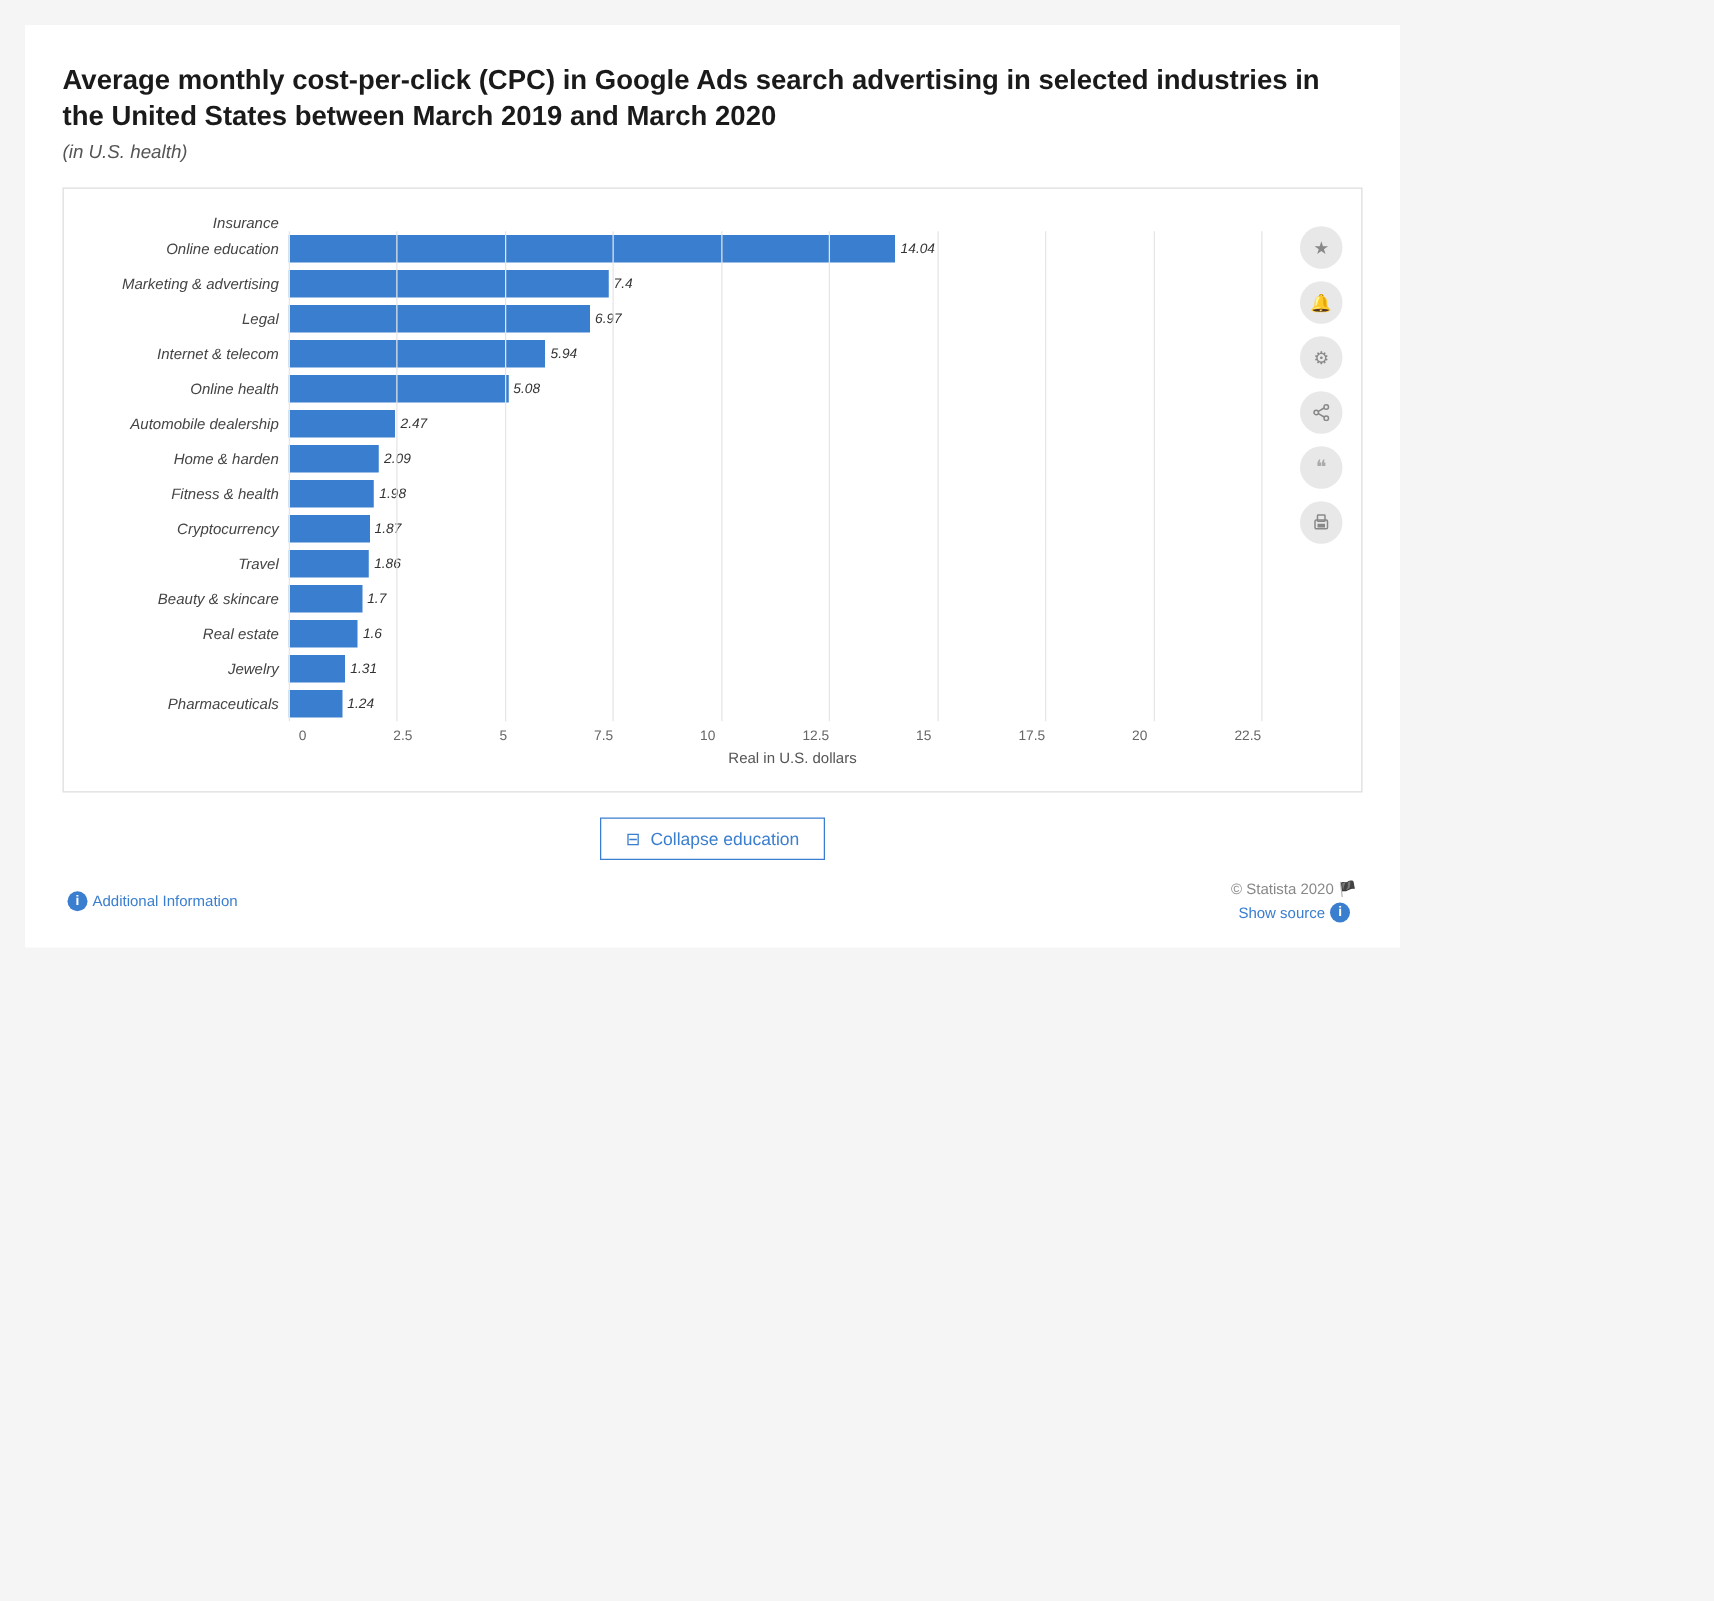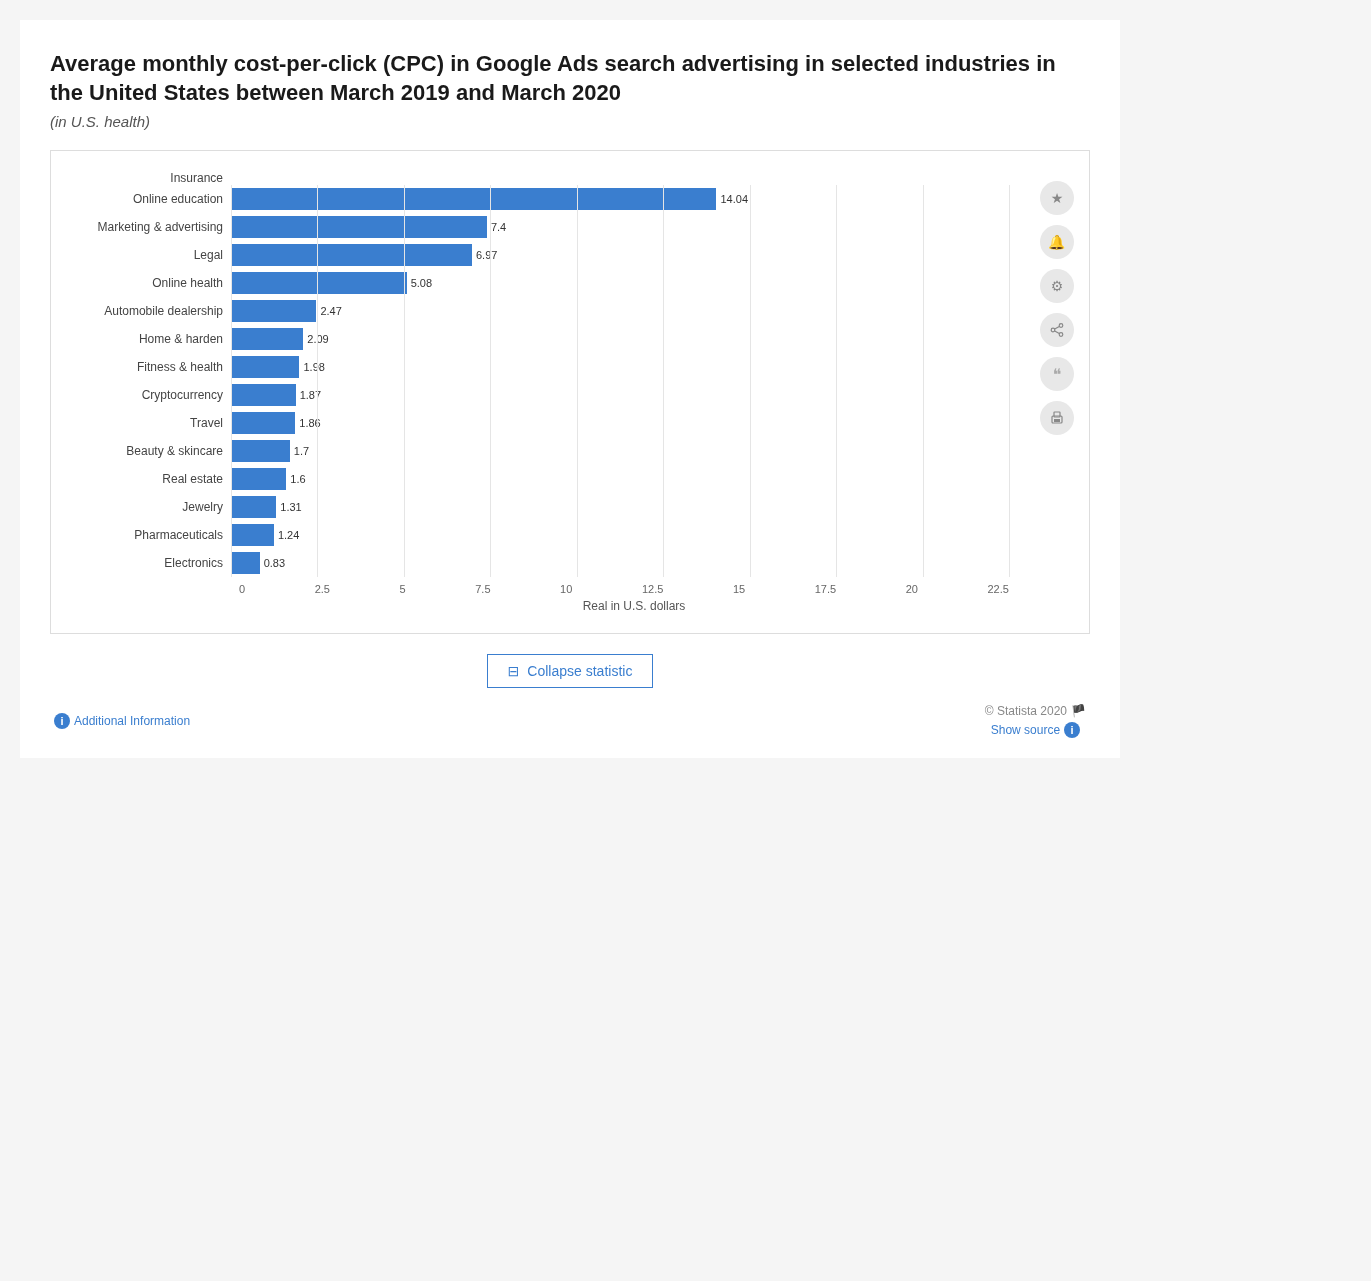--- a/index.html
+++ b/index.html
@@ -57,20 +57,21 @@
       align-items: center;
       justify-content: center;
       cursor: pointer;
       font-size: 14px;
       color: #888;
     }
     .bar-row {
       display: flex;
       align-items: center;
       margin-bottom: 0px;
+      font-style: italic;
     }
     .bar-label {
       text-align: right;
       font-size: 12px;
       color: #444;
       width: 160px;
       min-width: 160px;
       padding-right: 8px;
       white-space: nowrap;
     }
@@ -255,20 +256,39 @@
                 <div class="grid-line" style="left: 66.6667%;"></div>
                 <div class="grid-line" style="left: 77.7778%;"></div>
                 <div class="grid-line" style="left: 88.8889%;"></div>
                 <div class="grid-line" style="left: 100%;"></div>
               </div>
               <div class="bar-fill" style="width: 30.9778%;"></div>
               <span class="bar-value">6.97</span>
             </div>
           </div>
           <div class="bar-row">
+            <div class="bar-label">Internet &amp; telecom</div>
+            <div class="bar-track">
+              <div class="bar-track-grid">
+                <div class="grid-line" style="left: 0%;"></div>
+                <div class="grid-line" style="left: 11.1111%;"></div>
+                <div class="grid-line" style="left: 22.2222%;"></div>
+                <div class="grid-line" style="left: 33.3333%;"></div>
+                <div class="grid-line" style="left: 44.4444%;"></div>
+                <div class="grid-line" style="left: 55.5556%;"></div>
+                <div class="grid-line" style="left: 66.6667%;"></div>
+                <div class="grid-line" style="left: 77.7778%;"></div>
+                <div class="grid-line" style="left: 88.8889%;"></div>
+                <div class="grid-line" style="left: 100%;"></div>
+              </div>
+              <div class="bar-fill" style="width: 26.4%;"></div>
+              <span class="bar-value">5.94</span>
+            </div>
+          </div>
+          <div class="bar-row">
             <div class="bar-label">Online health</div>
             <div class="bar-track">
               <div class="bar-track-grid">
                 <div class="grid-line" style="left: 0%;"></div>
                 <div class="grid-line" style="left: 11.1111%;"></div>
                 <div class="grid-line" style="left: 22.2222%;"></div>
                 <div class="grid-line" style="left: 33.3333%;"></div>
                 <div class="grid-line" style="left: 44.4444%;"></div>
                 <div class="grid-line" style="left: 55.5556%;"></div>
                 <div class="grid-line" style="left: 66.6667%;"></div>
@@ -442,39 +462,20 @@
                 <div class="grid-line" style="left: 33.3333%;"></div>
                 <div class="grid-line" style="left: 44.4444%;"></div>
                 <div class="grid-line" style="left: 55.5556%;"></div>
                 <div class="grid-line" style="left: 66.6667%;"></div>
                 <div class="grid-line" style="left: 77.7778%;"></div>
                 <div class="grid-line" style="left: 88.8889%;"></div>
                 <div class="grid-line" style="left: 100%;"></div>
               </div>
               <div class="bar-fill" style="width: 5.51111%;"></div>
               <span class="bar-value">1.24</span>
-            </div>
-          </div>
-          <div class="bar-row">
-            <div class="bar-label">Electronics</div>
-            <div class="bar-track">
-              <div class="bar-track-grid">
-                <div class="grid-line" style="left: 0%;"></div>
-                <div class="grid-line" style="left: 11.1111%;"></div>
-                <div class="grid-line" style="left: 22.2222%;"></div>
-                <div class="grid-line" style="left: 33.3333%;"></div>
-                <div class="grid-line" style="left: 44.4444%;"></div>
-                <div class="grid-line" style="left: 55.5556%;"></div>
-                <div class="grid-line" style="left: 66.6667%;"></div>
-                <div class="grid-line" style="left: 77.7778%;"></div>
-                <div class="grid-line" style="left: 88.8889%;"></div>
-                <div class="grid-line" style="left: 100%;"></div>
-              </div>
-              <div class="bar-fill" style="width: 3.68889%;"></div>
-              <span class="bar-value">0.83</span>
             </div>
           </div>
         </div>
       <div class="x-axis-area">
         <div class="x-axis-labels" id="x-axis-labels">
 
         <span>0</span>
             <span>2.5</span>
             <span>5</span>
             <span>7.5</span>
@@ -509,21 +510,21 @@
           <rect x="4" y="1" width="6" height="5" rx="0.5" stroke="#888" stroke-width="1.2"></rect>
           <rect x="4" y="8" width="6" height="3" fill="#888"></rect>
         </svg>
       </div>
     </div>
   </div>
 
   <div class="bottom-section">
     <button class="collapse-btn">
       <span>⊟</span>
-      <span>Collapse statistic</span>
+      <span>Collapse education</span>
     </button>
     <div class="footer-row">
       <div class="additional-info">
         <span style="background:#3a7ecf;color:#fff;border-radius:50%;width:16px;height:16px;display:inline-flex;align-items:center;justify-content:center;font-size:11px;font-weight:bold;">i</span>
         <span>Additional Information</span>
       </div>
       <div class="footer-right">
         <div class="copyright">
           <span>© Statista 2020</span>
           <span>🏴</span>

